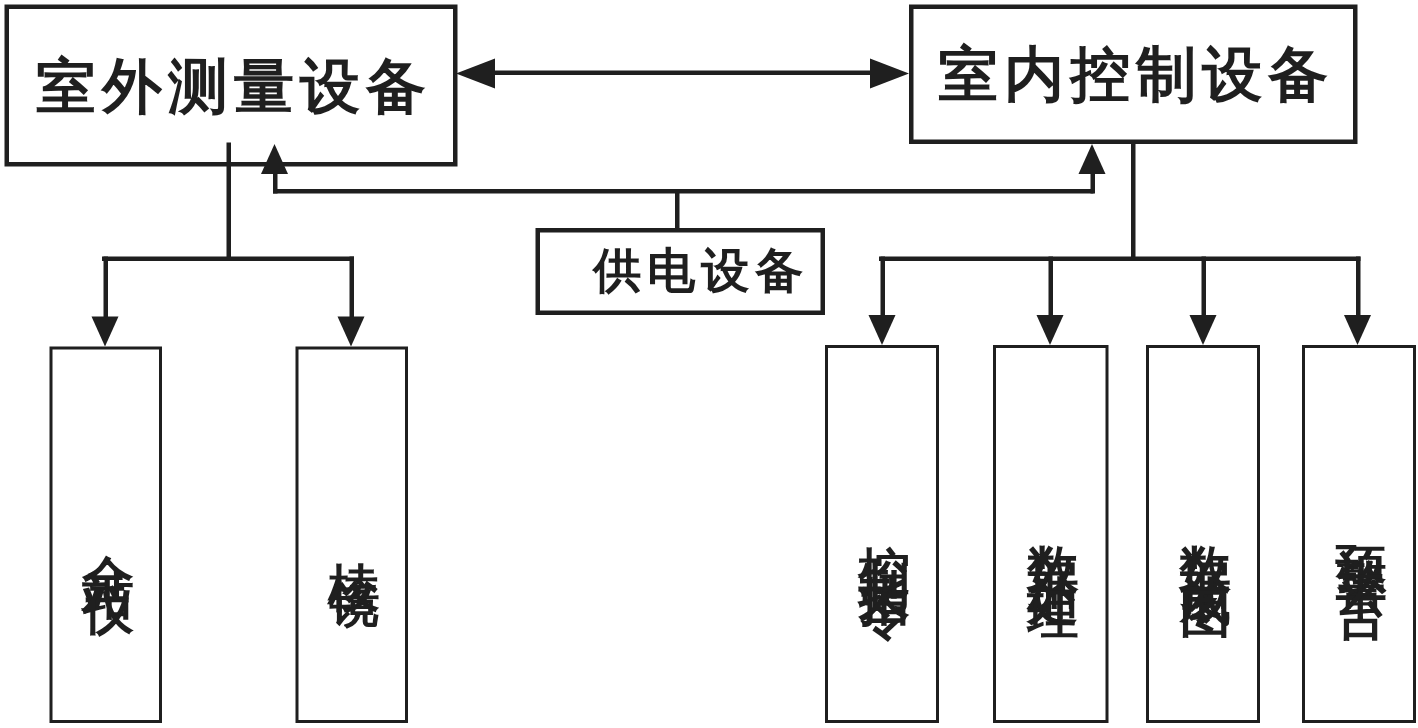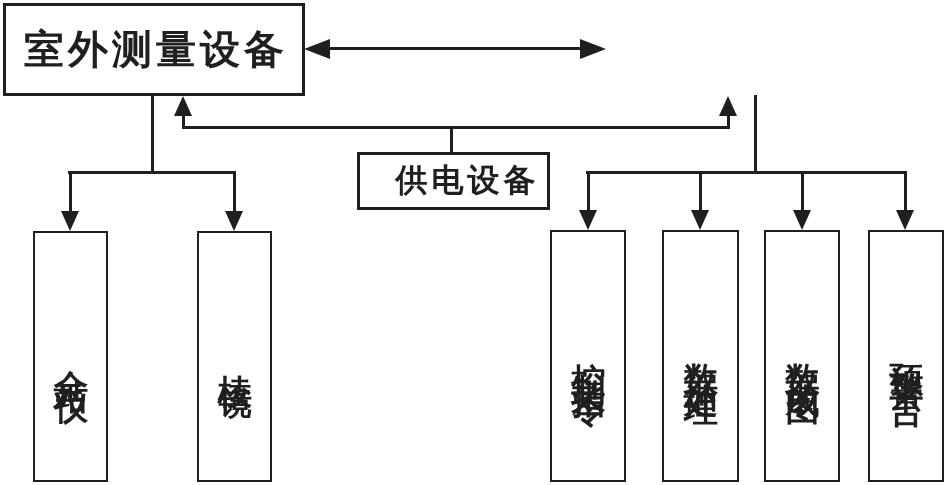--- a/index.html
+++ b/index.html
@@ -56,22 +56,23 @@
   .arr-up    { border-left: 9px solid transparent; border-right: 9px solid transparent; border-bottom: 20px solid var(--ink); }
   .arr-down  { border-left: 9px solid transparent; border-right: 9px solid transparent; border-top: 20px solid var(--ink); }
   .arr-left  { border-top: 10px solid transparent; border-bottom: 10px solid transparent; border-right: 26px solid var(--ink); }
   .arr-right { border-top: 10px solid transparent; border-bottom: 10px solid transparent; border-left: 26px solid var(--ink); }
 </style>
 </head>
 <body style="background: rgb(255, 255, 255);">
 
 <div class="canvas">
 
-  <div class="box top-node" style="left:3px; top:3px; width:302px; height:93px;">室外测量设备</div>
+  <div class="box top-node" style="left:3px; top:3px; width:302px; height:108px;">室外测量设备</div>
 
+  <div class="box top-node" style="left:606px; top:3px; width:299px; height:93px;">室内控制设备</div>
 
   <div class="line" style="left:326px; top:47px; width:258px; height:3px;"></div>
   <div class="arr arr-left" style="left:304px; top:39px;"></div>
   <div class="arr arr-right" style="left:580px; top:39px;"></div>
 
   <div class="box power-node" style="left:357px; top:152px; width:193px; height:58px;padding-left:24px;">供电设备</div>
 
   <div class="line" style="left:182px; top:126px; width:547px; height:3px;"></div>
   <div class="line" style="left:450px; top:128px; width:3px; height:26px;"></div>
 

